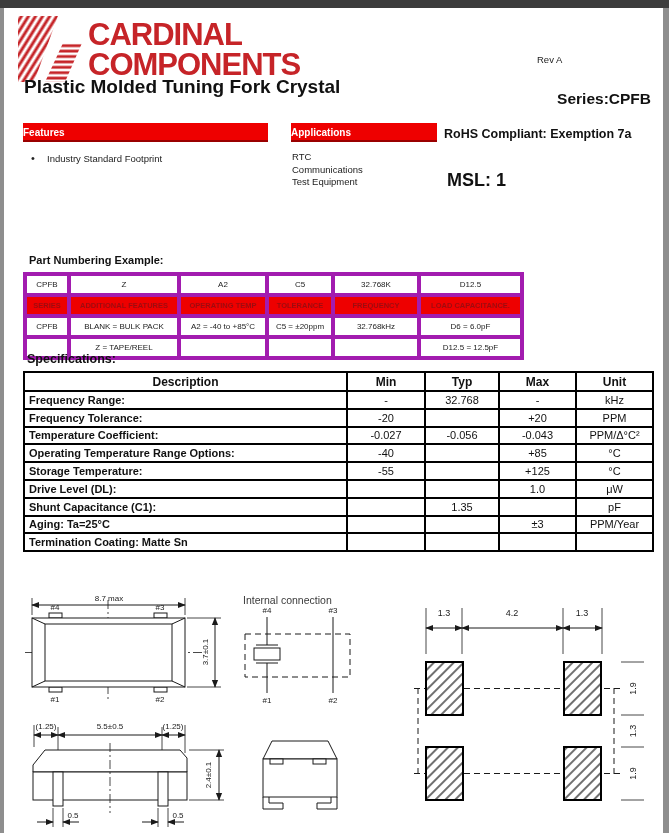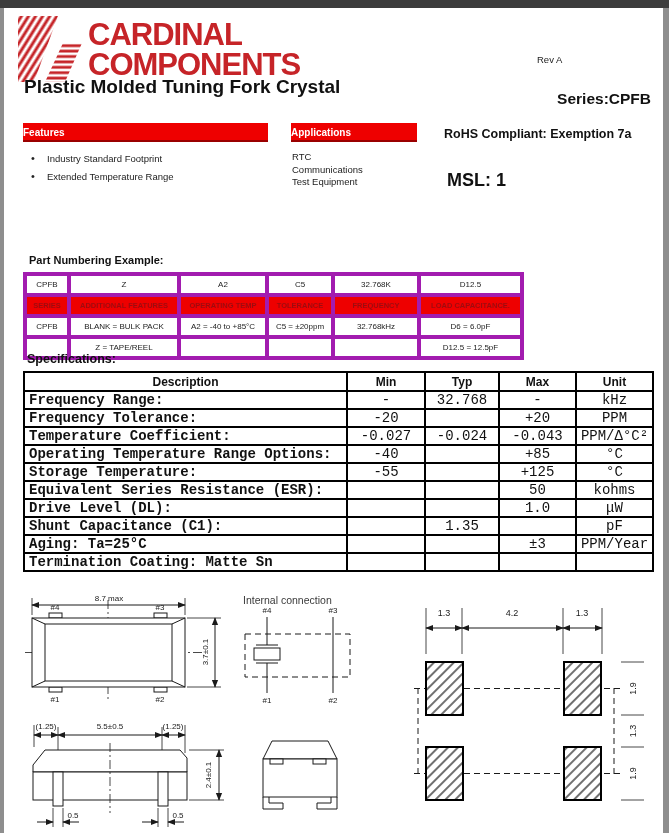--- a/index.html
+++ b/index.html
@@ -17,40 +17,40 @@
   .logo-svg{left:18px;top:16px;}
   .brand-text{left:88px;top:20px;font-weight:800;color:#C62428;font-size:31px;line-height:30px;letter-spacing:-1px;}
   .rev{left:537px;top:54px;font-size:9.5px;color:#222;}
   .doc-title{left:24px;top:76px;font-size:19px;font-weight:bold;color:#111;}
   .series{right:18px;top:90px;font-size:15.5px;font-weight:bold;color:#111;}
 
   
   .banner{height:19px;background:#EE0000;border-bottom:2px solid #9A0000;color:#fff;
           font-size:10px;font-weight:bold;line-height:19px;box-sizing:border-box;}
   .banner.features{left:23px;top:123px;width:245px;}
-  .banner.apps{left:291px;top:123px;width:126px;}
+  .banner.apps{left:291px;top:123px;width:146px;}
   .feature-list{left:28px;top:150px;width:240px;font-size:9.5px;color:#222;}
   .feature-list .fi{height:17.5px;line-height:17.5px;padding-left:19px;position:relative;}
   .feature-list .fi::before{content:"\2022";position:absolute;left:3px;font-size:11px;}
   .app-list{left:292px;top:151px;font-size:9.5px;color:#222;line-height:12.5px;}
   .rohs{left:444px;top:127px;font-size:12.5px;font-weight:bold;color:#111;}
   .msl{left:447px;top:170px;font-size:18px;font-weight:bold;color:#111;}
 
   
   .pn-heading{left:29px;top:254px;font-size:11px;font-weight:bold;color:#111;}
   table{border-collapse:collapse;table-layout:fixed;}
   .pn-table{left:23px;top:272px;width:497px;font-size:8px;color:#222;}
   .pn-table td{border:4px solid #a21caf;height:17px;text-align:center;padding:0 1px;overflow:hidden;white-space:nowrap;}
   .pn-table tr.redrow td{background:#EE0000;color:#9E0B0F;font-weight:bold;font-size:7.5px;}
 
   
   .spec-heading{left:27px;top:352px;font-size:12.5px;font-weight:bold;color:#111;}
   .spec-table{left:23px;top:371px;width:629px;color:#111;}
   .spec-table th{border:2px solid #000;height:17px;font-size:12px;font-weight:bold;text-align:center;padding:0;margin-left:44px;}
-  .spec-table td{border:2px solid #000;height:15.8px;font-size:14px;text-align:center;padding:0 2px;overflow:hidden;white-space:nowrap;font-family:Liberation Mono, monospace;}
+  .spec-table td{border:2px solid #000;height:15.8px;font-size:11px;text-align:center;padding:0 2px;overflow:hidden;white-space:nowrap;}
   .spec-table td.desc{text-align:left;font-weight:bold;padding-left:4px;}
 
   
   svg{display:block;}
   svg text{font-family:"Liberation Sans", sans-serif;fill:#1a1a1a;}
   .draw line,.draw rect,.draw path,.draw polygon,.draw polyline{stroke:#1a1a1a;stroke-width:1;fill:none;}
   .draw .thin{stroke-width:0.8;}
   .draw .wfill{fill:#fff;}
   .draw .dashdot{stroke-dasharray:9 3 2 3;stroke-width:0.8;}
   .draw .dashed{stroke-dasharray:6 4;stroke-width:1;}
@@ -94,21 +94,20 @@
   <div>CARDINAL</div>
   <div>COMPONENTS</div>
 </div>
 <div class="abs rev">Rev A</div>
 <div class="abs doc-title">Plastic Molded Tuning Fork Crystal</div>
 <div class="abs series">Series:CPFB</div>
 
 <div class="abs banner features">Features</div>
 <div class="abs feature-list">
   <div class="fi">Industry Standard Footprint</div>
-  <div class="fi">Extended Temperature Range</div>
 </div>
 <div class="abs banner apps">Applications</div>
 <div class="abs app-list">
   <div>RTC</div>
   <div>Communications</div>
   <div>Test Equipment</div>
 </div>
 <div class="abs rohs">RoHS Compliant: Exemption 7a</div>
 <div class="abs msl">MSL: 1</div>
 
@@ -185,44 +184,37 @@
   <tr>
     <td class="desc">Frequency Tolerance:</td>
     <td>-20</td>
     <td></td>
     <td>+20</td>
     <td>PPM</td>
   </tr>
   <tr>
     <td class="desc">Temperature Coefficient:</td>
     <td>-0.027</td>
-    <td>-0.024</td>
+    <td>-0.056</td>
     <td>-0.043</td>
     <td>PPM/Δ°C²</td>
   </tr>
   <tr>
     <td class="desc">Operating Temperature Range Options:</td>
     <td>-40</td>
     <td></td>
     <td>+85</td>
     <td>°C</td>
   </tr>
   <tr>
     <td class="desc">Storage Temperature:</td>
     <td>-55</td>
     <td></td>
     <td>+125</td>
     <td>°C</td>
-  </tr>
-  <tr>
-    <td class="desc">Equivalent Series Resistance (ESR):</td>
-    <td></td>
-    <td></td>
-    <td>50</td>
-    <td>kohms</td>
   </tr>
   <tr>
     <td class="desc">Drive Level (DL):</td>
     <td></td>
     <td></td>
     <td>1.0</td>
     <td>μW</td>
   </tr>
   <tr>
     <td class="desc">Shunt Capacitance (C1):</td>

